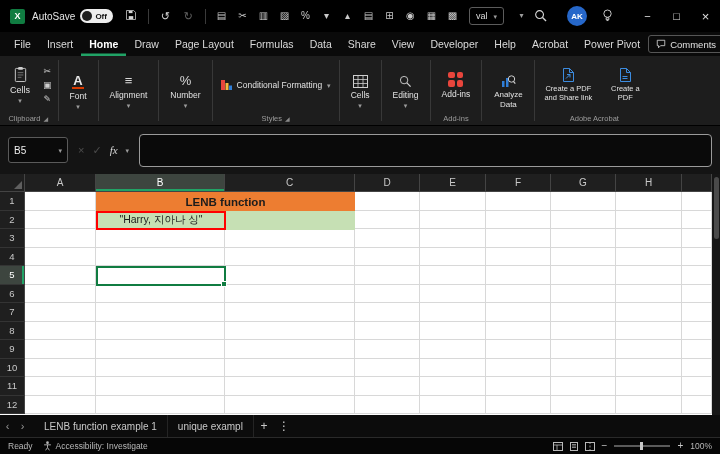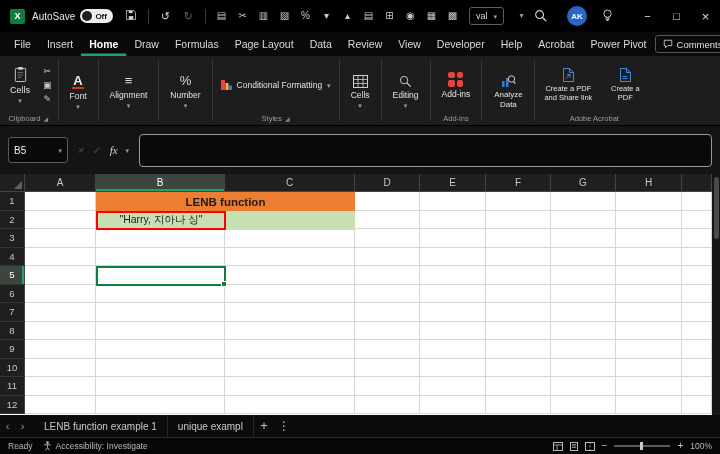--- a/index.html
+++ b/index.html
@@ -153,24 +153,24 @@
     <span class="winbtn">□</span>
     <span class="winbtn" style="font-size:13px">×</span>
   </div>
 
   <div class="tabrow">
     <span style="display:flex;height:100%">
         <span class="rtab">File</span>
         <span class="rtab">Insert</span>
         <span class="rtab active">Home</span>
         <span class="rtab">Draw</span>
+        <span class="rtab">Page Layout</span>
         <span class="rtab">Formulas</span>
-        <span class="rtab">Page Layout</span>
         <span class="rtab">Data</span>
-        <span class="rtab">Review</span>
+        <span class="rtab">Share</span>
         <span class="rtab">View</span>
         <span class="rtab">Developer</span>
         <span class="rtab">Help</span>
         <span class="rtab">Acrobat</span>
         <span class="rtab">Power Pivot</span>
       </span>
     <span class="comments-btn">
       <svg width="10" height="10" viewBox="0 0 12 12">
           <path d="M1.5 1.5h9v6.5h-5L3 10.5V8h-1.5z" fill="none" stroke="#d6d6d6"></path>
         </svg>

